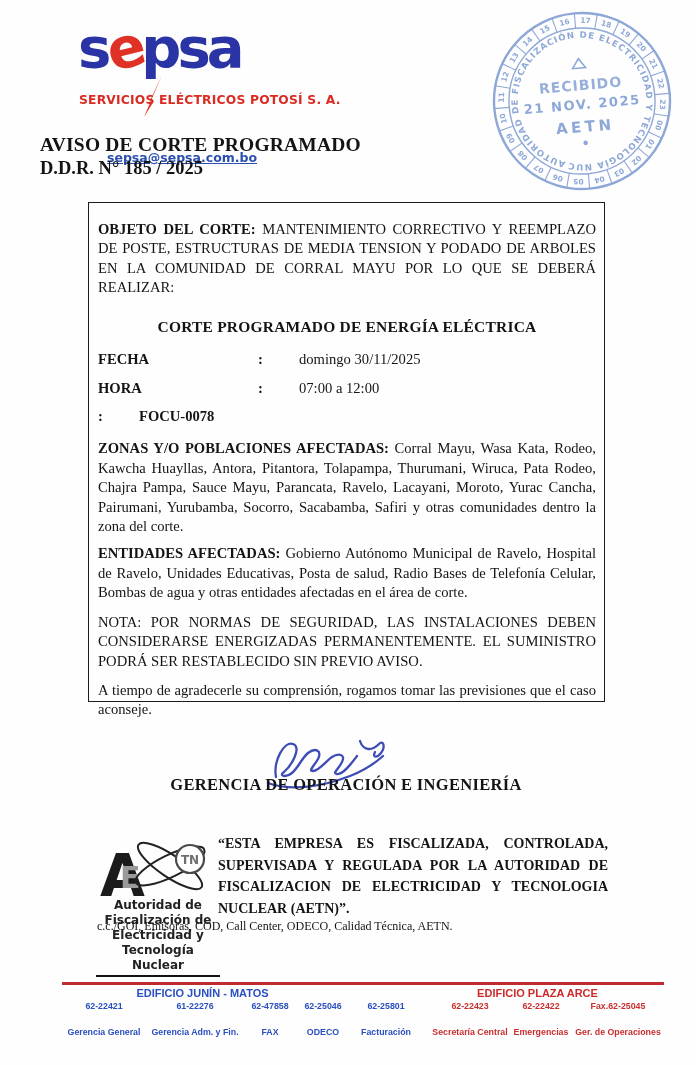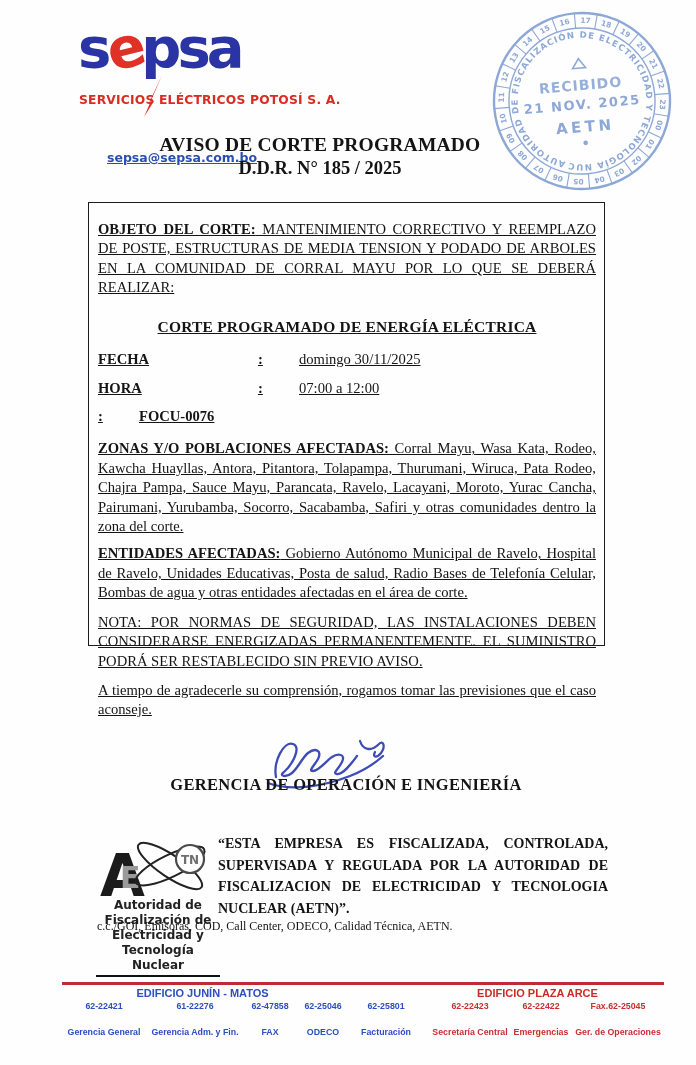--- a/index.html
+++ b/index.html
@@ -28,27 +28,27 @@
   .pyr{fill:none;stroke:#7e9cd2;stroke-width:1.6;}
   .st-received{font-family:"DejaVu Sans",sans-serif;font-weight:bold;font-size:14px;fill:#7e9cd2;
                text-anchor:middle;letter-spacing:1px;opacity:.92;}
   .st-date{font-family:"DejaVu Sans",sans-serif;font-weight:bold;font-size:13px;fill:#7e9cd2;
            text-anchor:middle;letter-spacing:1.6px;}
   .st-org{font-family:"DejaVu Sans",sans-serif;font-weight:900;font-size:15px;fill:#7e9cd2;
           text-anchor:middle;letter-spacing:3.5px;}
   .st-dot{fill:#7e9cd2;}
 
   
-  .title-block{position:absolute;left:40px;top:134px;width:560px;text-align:center;font-weight:bold;}
+  .title-block{position:absolute;left:40px;top:134px;width:560px;text-align:left;font-weight:bold;}
   .title-line1{font-size:19.5px;letter-spacing:.2px;}
   .title-line2{font-size:18.5px;margin-top:2px;}
 
   
-  .notice-box{position:absolute;left:88px;top:202px;width:517px;height:444px;border:1.6px solid #1c1c1c;
-              box-sizing:border-box;padding:0 8px 0 9px;font-size:14.6px;line-height:1.33;text-decoration:underline;}
+  .notice-box{position:absolute;left:88px;top:202px;width:517px;height:500px;border:1.6px solid #1c1c1c;
+              box-sizing:border-box;padding:0 8px 0 9px;font-size:14.6px;line-height:1.33;}
   .notice-box p{margin:0;text-align:justify;}
   .p-objeto{margin-top:17px !important;}
   .box-subtitle{margin-top:19px;text-align:center;font-weight:bold;font-size:15.5px;letter-spacing:.2px;}
   .fields{margin-top:13px;}
   .field-row{display:flex;margin-top:9px;}
   .field-row:first-child{margin-top:0;}
   .field-label{width:160px;font-weight:bold;}
   .field-colon{width:41px;font-weight:bold;}
   .field-value{}
   .field-value.bold{font-weight:bold;}
@@ -178,21 +178,21 @@
         <span class="field-colon">:</span>
         <span class="field-value">domingo 30/11/2025</span>
       </div>
       <div class="field-row">
         <span class="field-label">HORA</span>
         <span class="field-colon">:</span>
         <span class="field-value">07:00 a 12:00</span>
       </div>
       <div class="field-row">
         <span class="field-colon">:</span>
-        <span class="field-value bold">FOCU-0076</span>
+        <span class="field-value bold">FOCU-0078</span>
       </div>
     </div>
 
     <p class="p-zonas"><b class="inline-label">ZONAS Y/O POBLACIONES AFECTADAS:</b><span> Corral Mayu, Wasa Kata, Rodeo, Kawcha Huayllas, Antora, Pitantora, Tolapampa, Thurumani, Wiruca, Pata Rodeo, Chajra Pampa, Sauce Mayu, Parancata, Ravelo, Lacayani, Moroto, Yurac Cancha, Pairumani, Yurubamba, Socorro, Sacabamba, Safiri y otras comunidades dentro la zona del corte.</span></p>
 
     <p class="p-entidades"><b class="inline-label">ENTIDADES AFECTADAS:</b><span> Gobierno Autónomo Municipal de Ravelo, Hospital de Ravelo, Unidades Educativas, Posta de salud, Radio Bases de Telefonía Celular, Bombas de agua y otras entidades afectadas en el área de corte.</span></p>
 
     <p class="p-nota">NOTA: POR NORMAS DE SEGURIDAD, LAS INSTALACIONES DEBEN CONSIDERARSE ENERGIZADAS PERMANENTEMENTE. EL SUMINISTRO PODRÁ SER RESTABLECIDO SIN PREVIO AVISO.</p>
 
     <p class="p-closing">A tiempo de agradecerle su comprensión, rogamos tomar las previsiones que el caso aconseje.</p>

